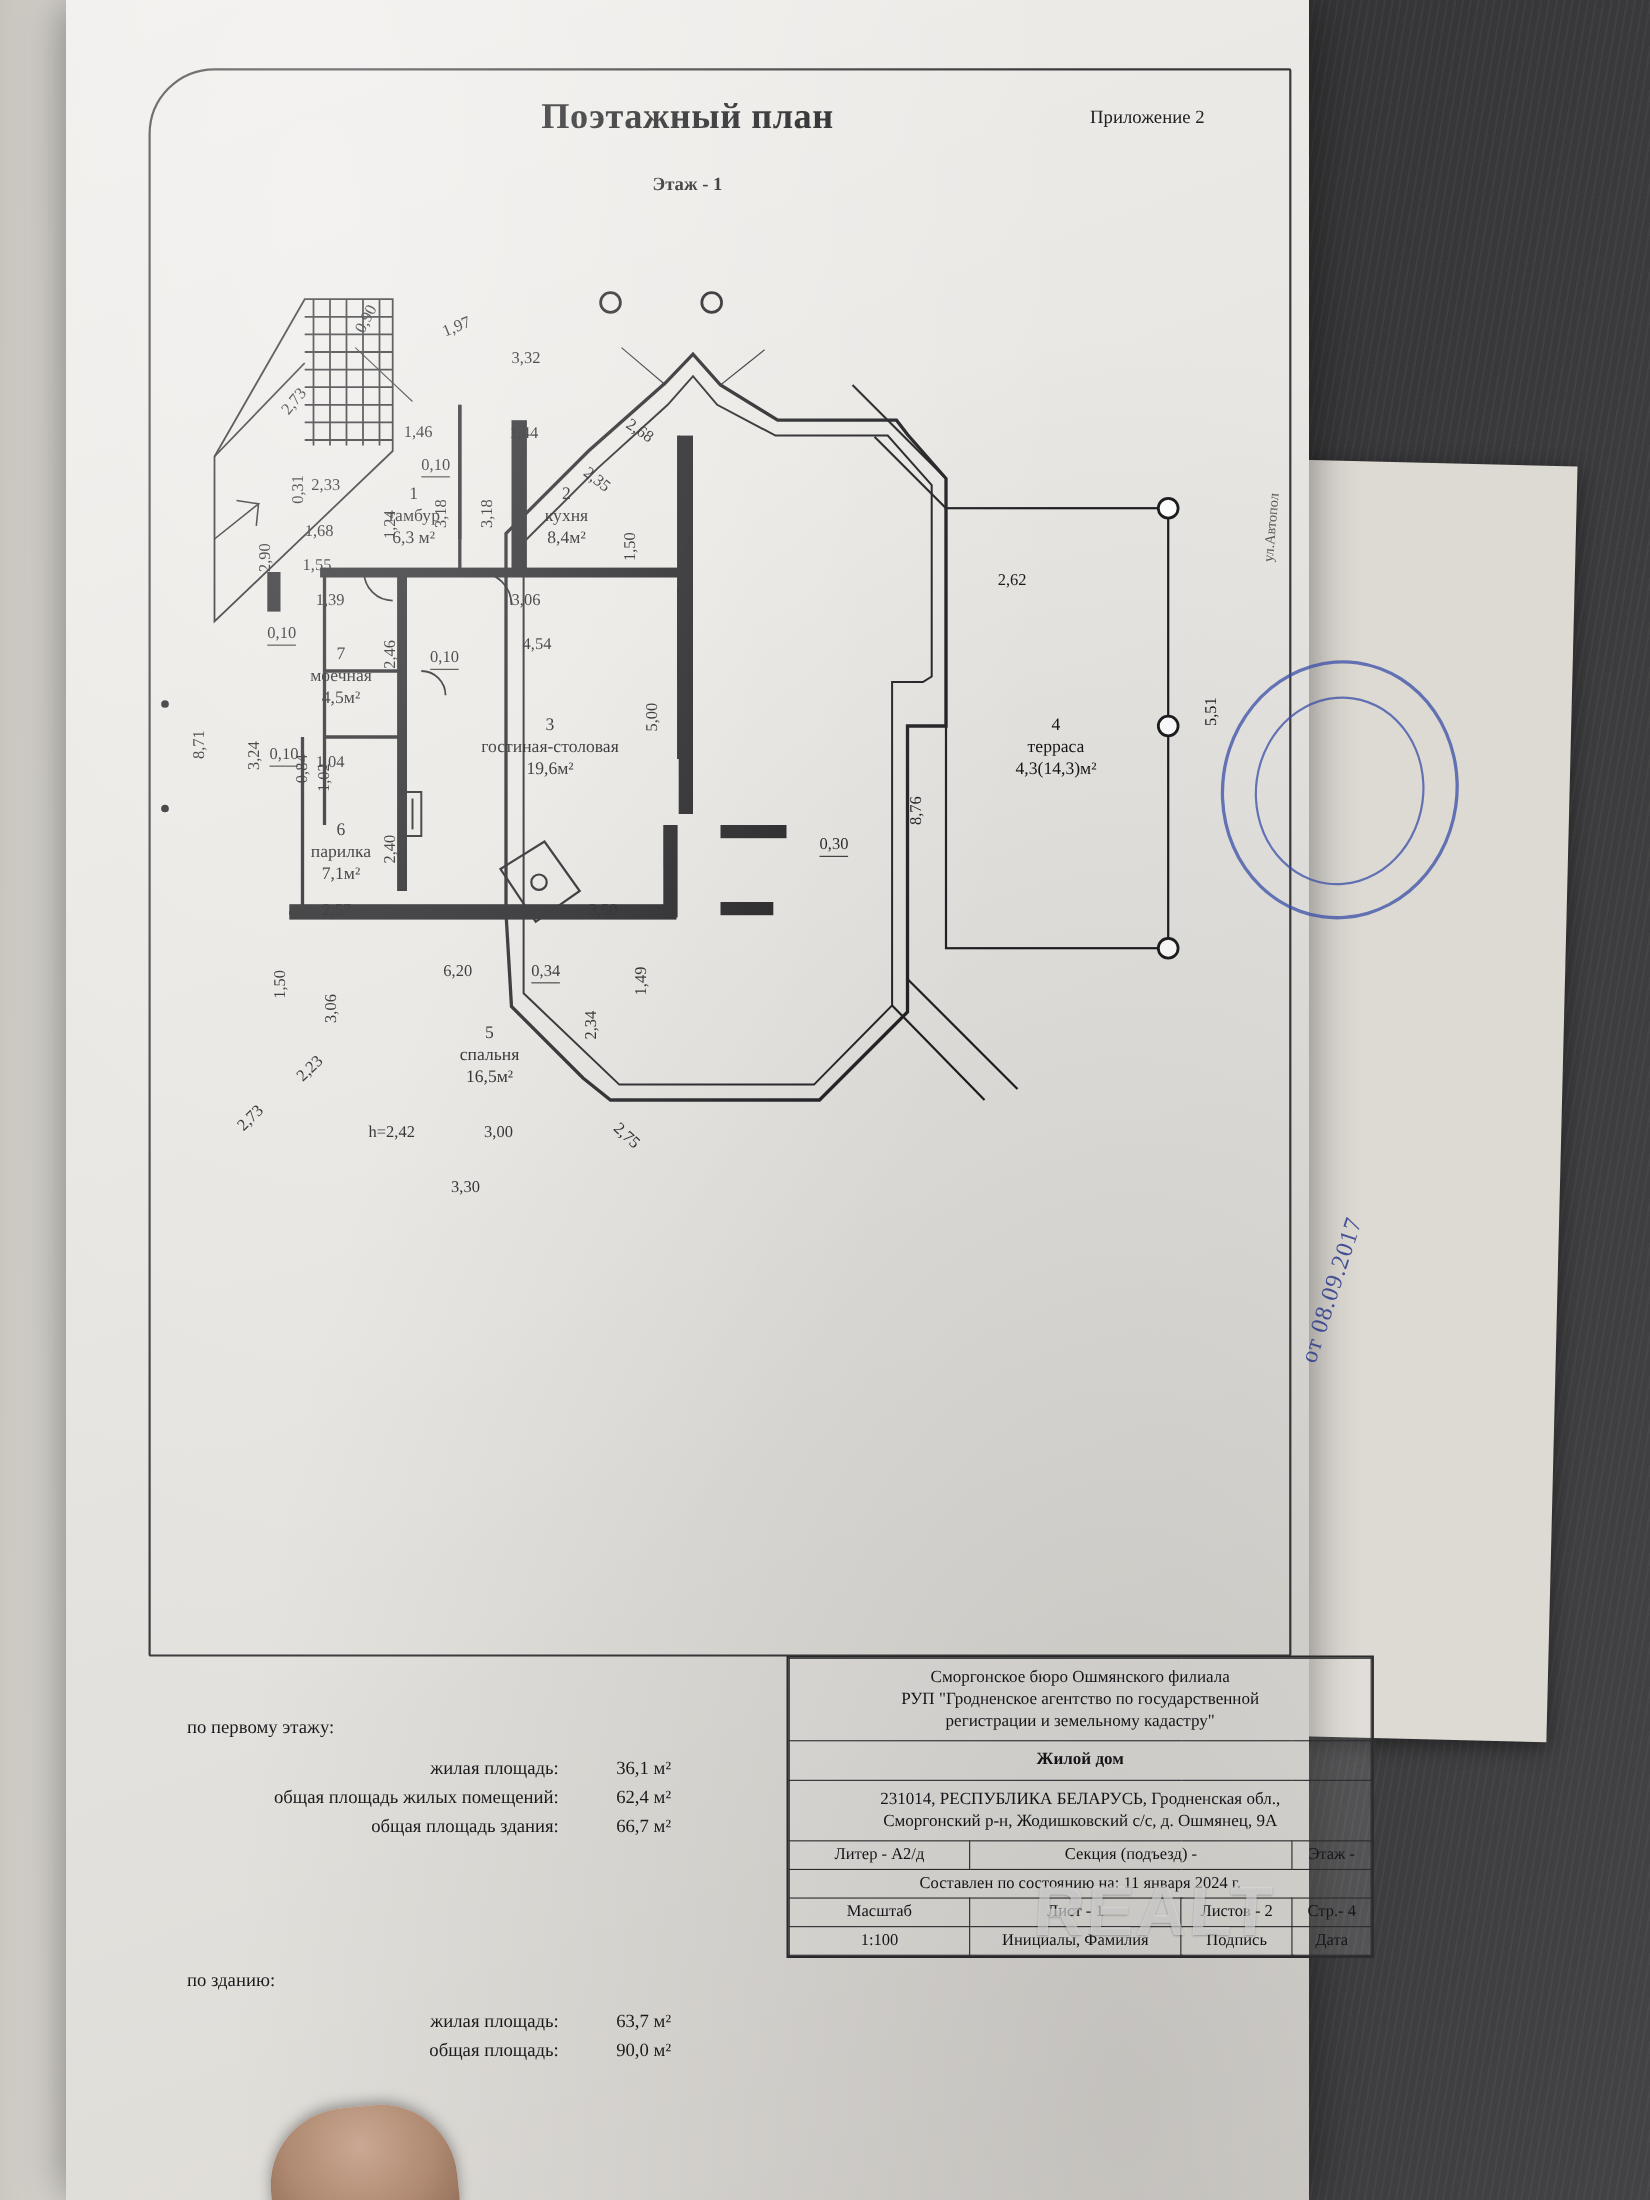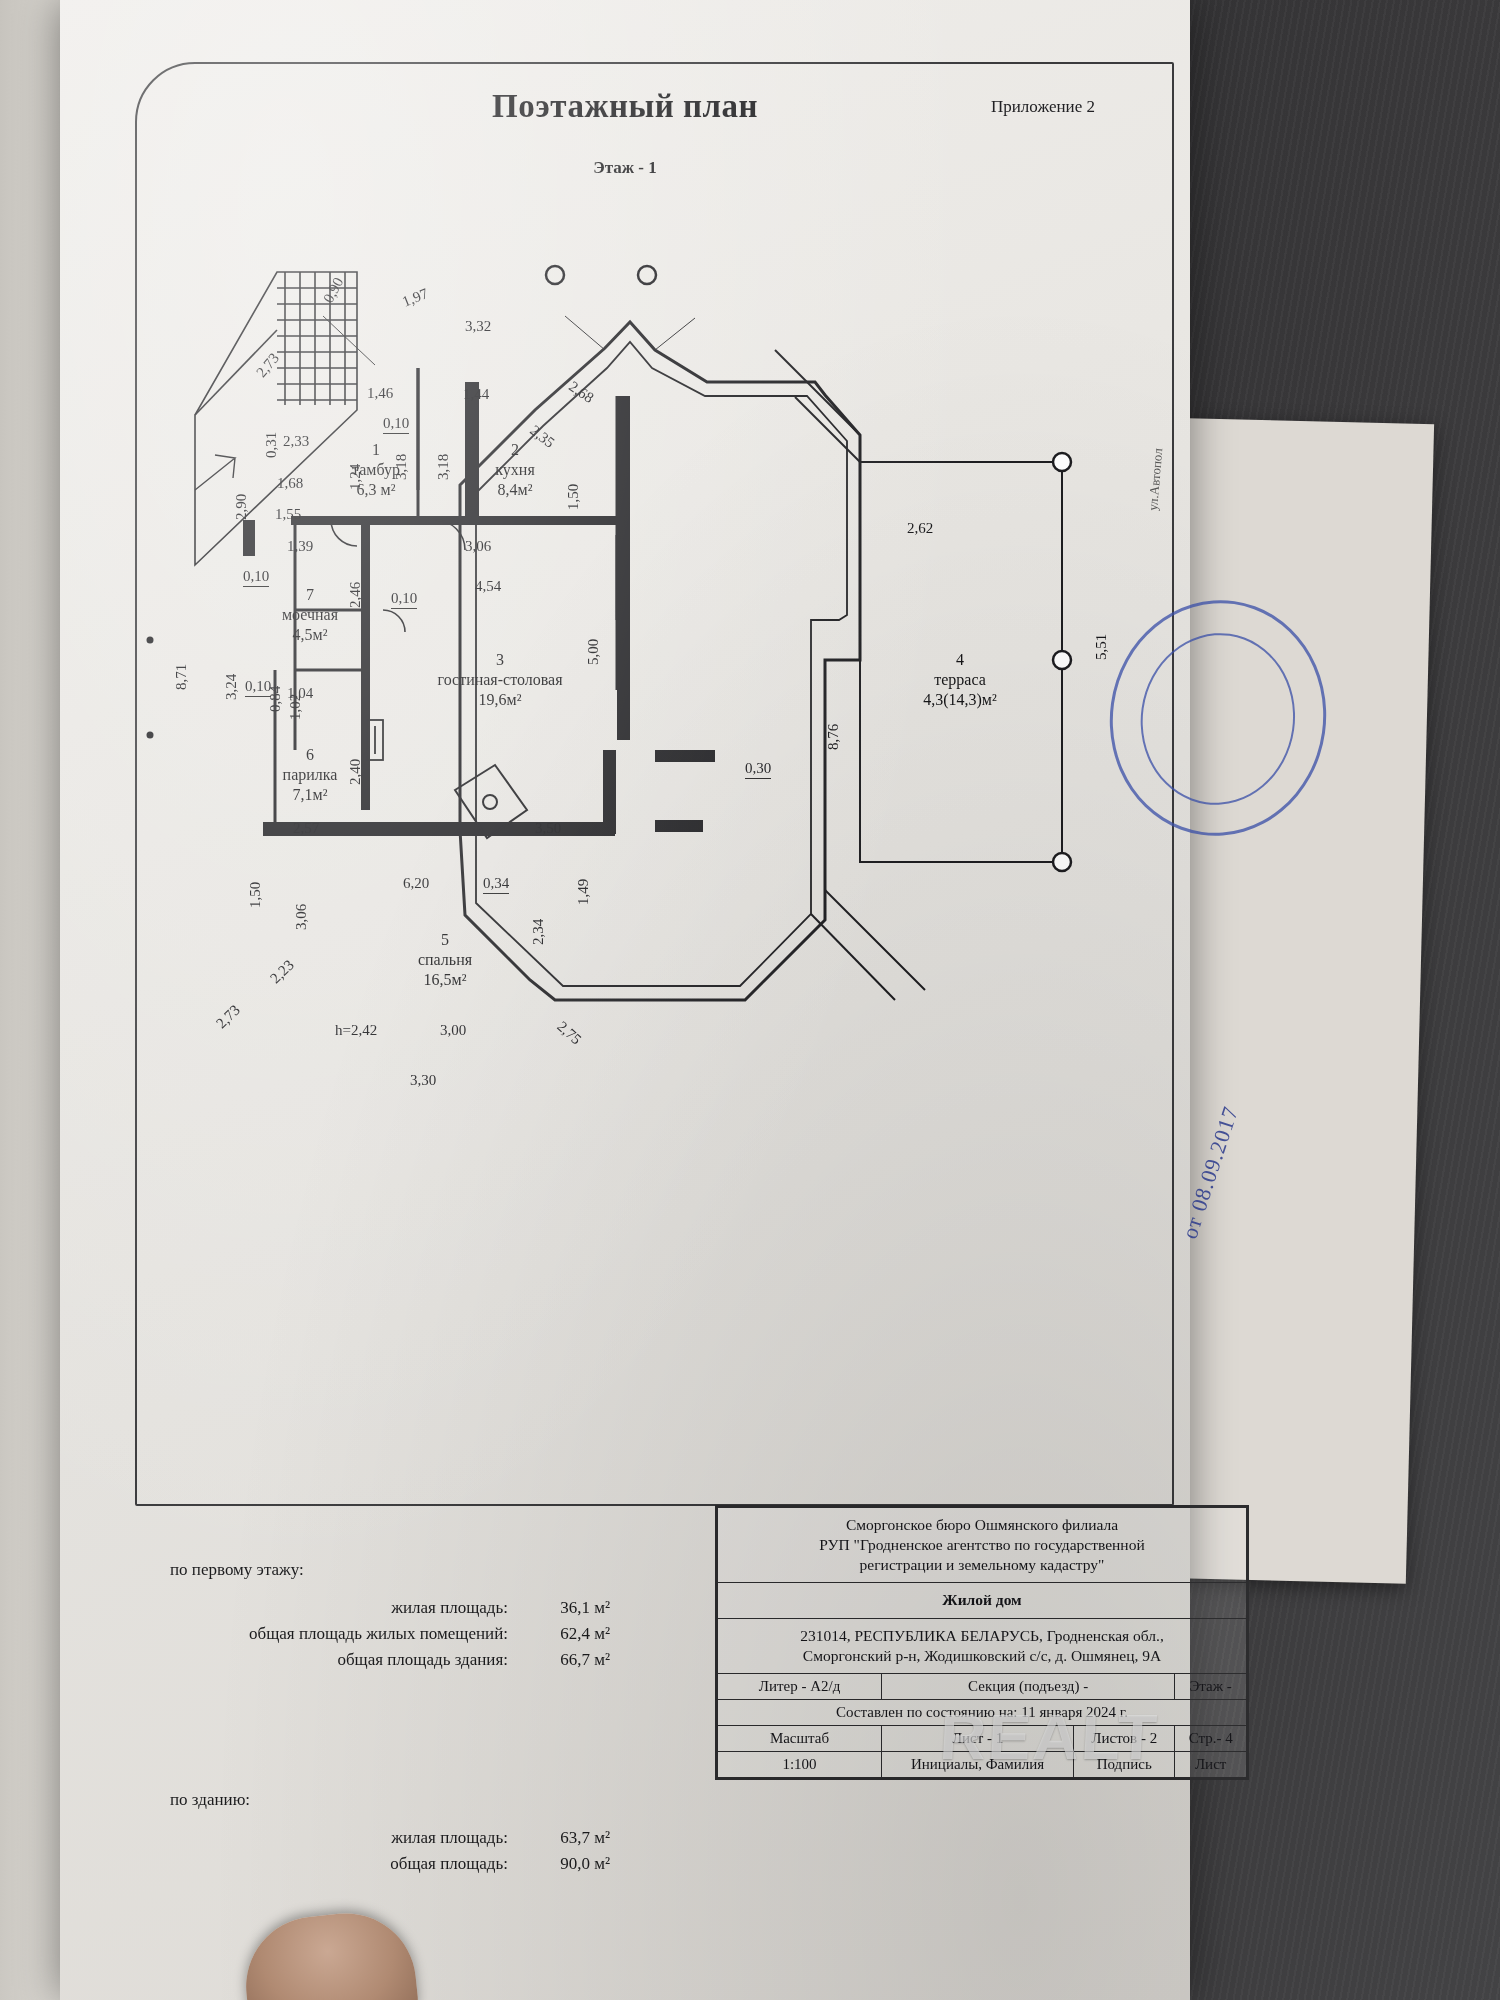--- a/index.html
+++ b/index.html
@@ -465,21 +465,21 @@
       <tr>
         <td>Масштаб</td>
         <td colspan="2">Лист - 1</td>
         <td>Листов - 2</td>
         <td colspan="2">Стр.- 4</td>
       </tr>
       <tr>
         <td>1:100</td>
         <td colspan="2">Инициалы, Фамилия</td>
         <td colspan="2">Подпись</td>
-        <td>Лист</td>
+        <td>Дата</td>
       </tr>
     </tbody>
       </table>
   </div>
 
   <div class="wm">REALT</div>
 
 </div>
 
 <div class="sidetext">ул.Автопол</div>

